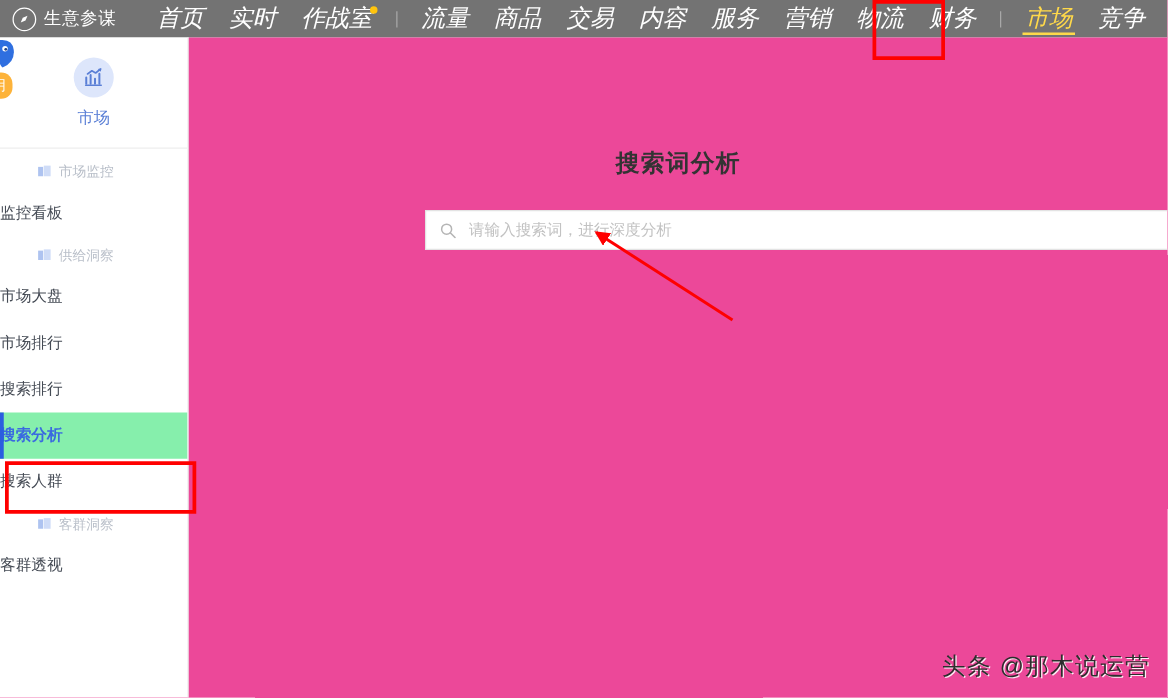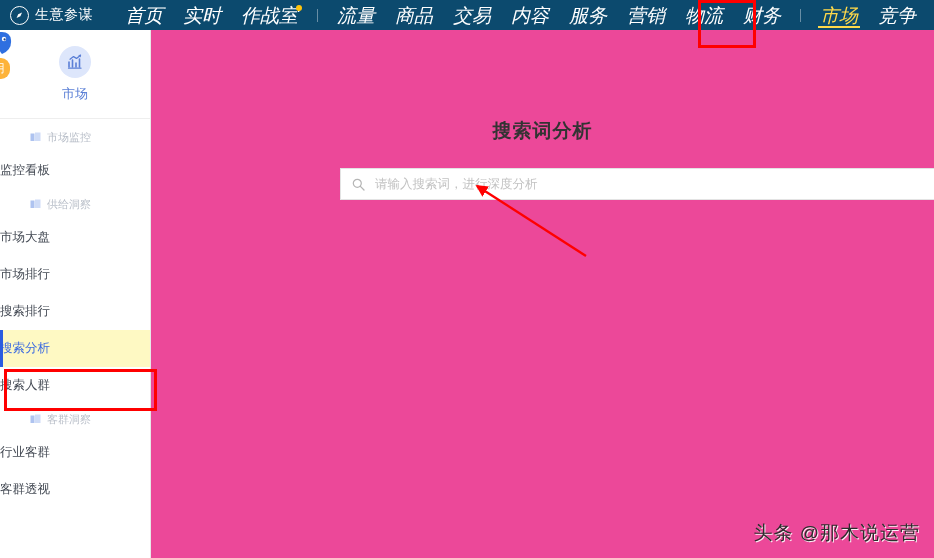--- a/index.html
+++ b/index.html
@@ -14,21 +14,21 @@
     background: #ffffff;
     position: relative;
   }
 
   
   .topnav {
     position: absolute;
     left: 0; top: 0;
     width: 934px;
     height: 30px;
-    background: #0c4a6e;
+    background: #737373;
     display: flex;
     align-items: center;
     overflow: hidden;
     white-space: nowrap;
   }
   .brand {
     display: flex;
     align-items: center;
     margin-left: 10px;
     margin-right: 22px;
@@ -138,22 +138,23 @@
   }
   .menu-item {
     position: relative;
     height: 37px;
     line-height: 37px;
     font-size: 12.5px;
     color: #444a54;
     cursor: pointer;
   }
   .menu-item.selected {
-    background: #fef9c3;
+    background: #86efac;
     color: #3a6ae0;
+    font-weight: bold;
   }
   .menu-item.selected::before {
     content: "";
     position: absolute;
     left: 0; top: 0; bottom: 0;
     width: 3px;
     background: #2b5de0;
   }
 
   
@@ -355,21 +356,20 @@
 
     <div class="group-head">
       <span class="g-icon">
         <svg width="11" height="10" viewBox="0 0 11 10">
           <rect x="0.5" y="1.5" width="4" height="7.5" fill="#aec3f0"></rect>
           <rect x="5" y="0.5" width="5.5" height="8.5" fill="#cfdcf7"></rect>
         </svg>
       </span>
       <span>客群洞察</span>
     </div>
-    <div class="menu-item">行业客群</div>
     <div class="menu-item">客群透视</div>
 
   </div>
 </div>
 
 <div class="left-widget">
   <svg width="26" height="30" viewBox="0 0 26 30">
     <path d="M2 2 Q12 1 13 10 Q14 20 4 24 Q-2 18 2 2 Z" fill="#2f6fe0"></path>
     <circle cx="6" cy="9" r="2.2" fill="#ffffff"></circle>
     <circle cx="6.6" cy="9.4" r="1.1" fill="#22407f"></circle>

